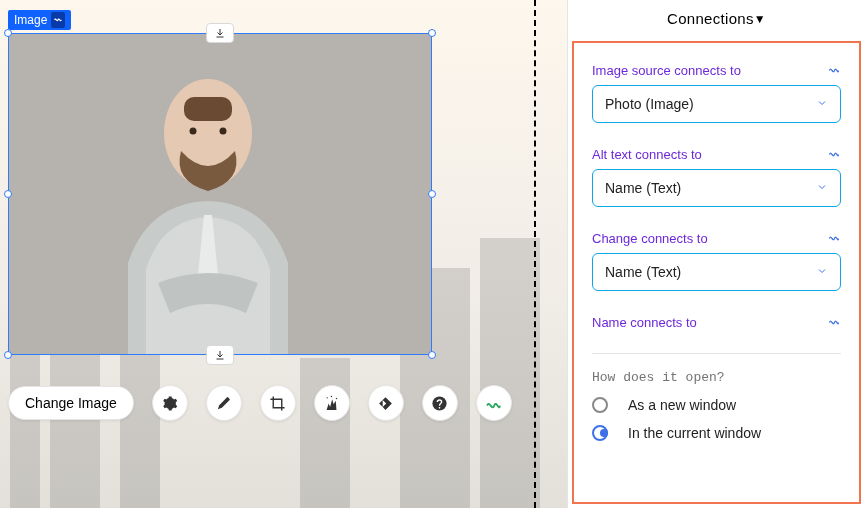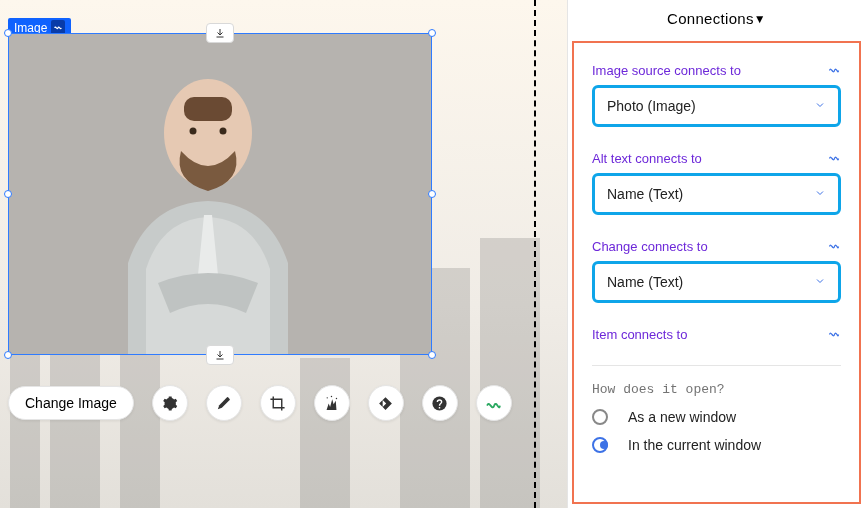--- a/index.html
+++ b/index.html
@@ -2,21 +2,21 @@
 <html><head>
 <meta charset="utf-8">
 <style>
   * { box-sizing: border-box; margin: 0; padding: 0; font-family: -apple-system, BlinkMacSystemFont, "Segoe UI", Helvetica, Arial, sans-serif; }
   body { width: 865px; height: 508px; overflow: hidden; background: #fff; }
   .root { display: flex; width: 100%; height: 100%; }
   .canvas { position: relative; flex: 1; background: linear-gradient(180deg, #fdf7ed 0%, #f0ece6 60%, #e3e0da 100%); overflow: hidden; }
   .vline { position: absolute; top: 0; bottom: 0; left: 534px; border-left: 2px dashed #000; }
   .skyline { position: absolute; bottom: 0; left: 0; right: 0; height: 300px; pointer-events: none; opacity: .18; }
 
-  .element-label { position: absolute; top: 18px; left: 8px; display: flex; align-items: center; background: #0f62fe; color: #fff; font-size: 12px; padding: 2px 6px; border-radius: 2px; }
+  .element-label { position: absolute; top: 10px; left: 8px; display: flex; align-items: center; background: #0f62fe; color: #fff; font-size: 12px; padding: 2px 6px; border-radius: 2px; }
   .element-label .lk { margin-left: 4px; background: #083ba8; border-radius: 2px; padding: 1px 2px; }
 
   .sel { position: absolute; top: 33px; left: 8px; width: 424px; height: 322px; }
   .sel-img { width: 100%; height: 100%; background: #b9b6b2; position: relative; overflow: hidden; }
   .sel-border { position: absolute; inset: 0; border: 1px solid #2f7bff; pointer-events: none; }
   .handle { position: absolute; width: 8px; height: 8px; background: #fff; border: 1px solid #2f7bff; border-radius: 50%; }
   .h-tl { top: -4px; left: -4px; } .h-tr { top: -4px; right: -4px; }
   .h-bl { bottom: -4px; left: -4px; } .h-br { bottom: -4px; right: -4px; }
   .h-t { top: -4px; left: calc(50% - 4px); } .h-b { bottom: -4px; left: calc(50% - 4px); }
   .h-l { top: calc(50% - 4px); left: -4px; } .h-r { top: calc(50% - 4px); right: -4px; }
@@ -30,21 +30,21 @@
 
   .panel { width: 298px; border-left: 1px solid #e5e5e5; background: #fff; display: flex; flex-direction: column; }
   .panel-head { display: flex; justify-content: center; align-items: center; padding: 10px 18px 14px; font-size: 15px; font-weight: 500; letter-spacing: .3px; }
   .panel-head .arrow { font-size: 12px; }
 
   .panel-body { border: 2px solid #f17350; margin: 0 4px 4px 4px; padding: 18px 18px 8px; flex: 1; overflow: auto; }
   .field { margin-bottom: 22px; }
   .field-label-row { display: flex; justify-content: space-between; align-items: center; margin-bottom: 6px; }
   .field-label { font-size: 13px; color: #6d28d9; }
   .field-link-ico { color: #3d72e6; }
-  .select { width: 100%; border: 3px solid #0ea5e9; border-radius: 6px; padding: 10px 12px; font-size: 14px; color: #222; display: flex; justify-content: space-between; align-items: center; cursor: pointer; background:#fff; }
+  .select { width: 100%; border: 1px solid #0ea5e9; border-radius: 6px; padding: 10px 12px; font-size: 14px; color: #222; display: flex; justify-content: space-between; align-items: center; cursor: pointer; background:#fff; }
   .select .chev { color: #3d72e6; }
 
   .divider { border-top: 1px solid #e5e5e5; margin: 4px 0 16px; }
   .radio-group .q { font-size: 13px; color: #737373; margin-bottom: 12px; font-family: Liberation Mono, monospace; }
   .radio-row { display: flex; align-items: center; gap: 12px; margin-bottom: 12px; font-size: 14px; color: #222; cursor: pointer; }
   .radio { width: 16px; height: 16px; border: 2px solid #3d72e6; border-radius: 50%; display: inline-flex; align-items: center; justify-content: center; }
   .radio.unchecked { border-color: #888; }
   .radio .dot { width: 8px; height: 8px; background: #3d72e6; border-radius: 50%; }
   .radio-row span { padding-left:8px; }
 </style>
@@ -201,21 +201,21 @@
         <div class="select">
           <span>Name (Text)</span>
           <span class="chev"><svg width="12" height="12" viewBox="0 0 24 24" fill="none" stroke="currentColor" stroke-width="2">
                 <path d="M6 9l6 6 6-6"></path>
               </svg></span>
         </div>
       </div>
 
       <div class="field">
         <div class="field-label-row">
-          <span class="field-label">Item connects to</span>
+          <span class="field-label">Name connects to</span>
           <span class="field-link-ico"><svg width="14" height="12" viewBox="0 0 24 24" fill="none" stroke="currentColor" stroke-width="2.5">
                 <path d="M3 15c3-9 7 9 10 0s7 9 8 0"></path>
               </svg></span>
         </div>
       </div>
 
       <div class="divider"></div>
 
       <div class="radio-group">
         <div class="q">How does it open?</div>

